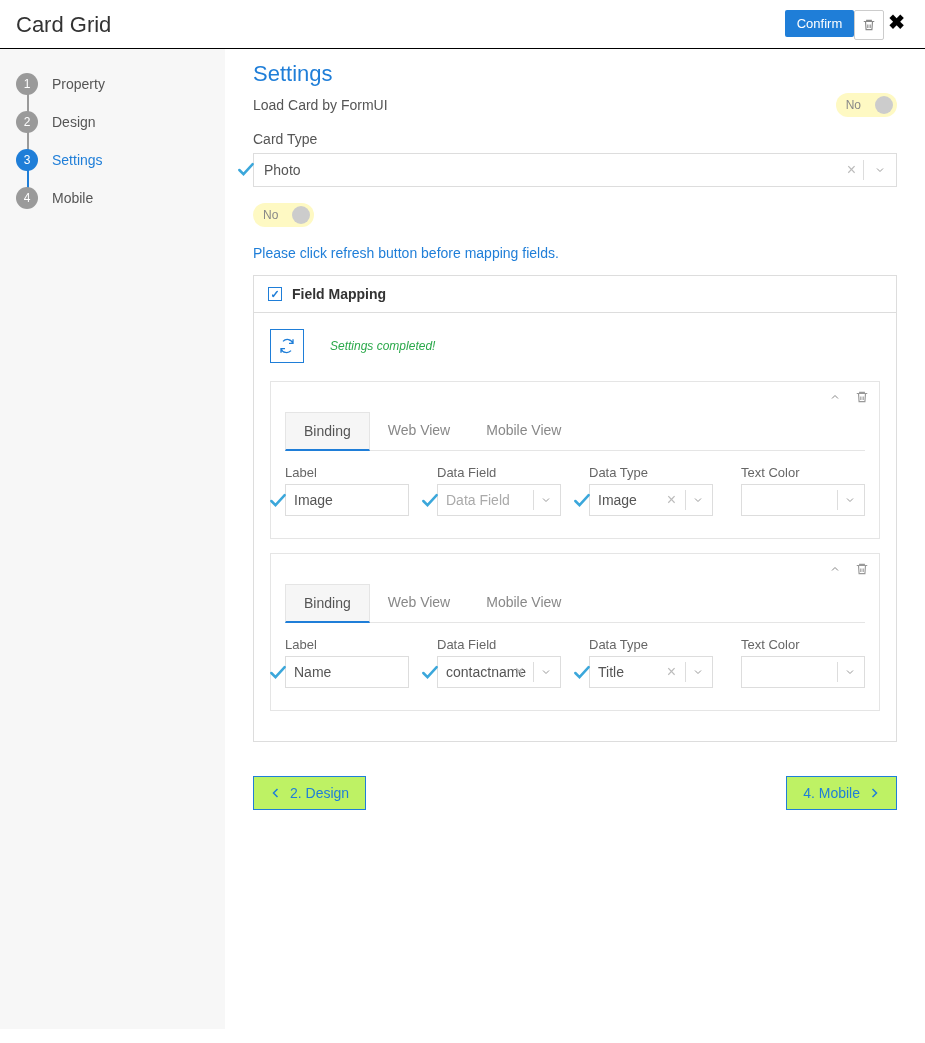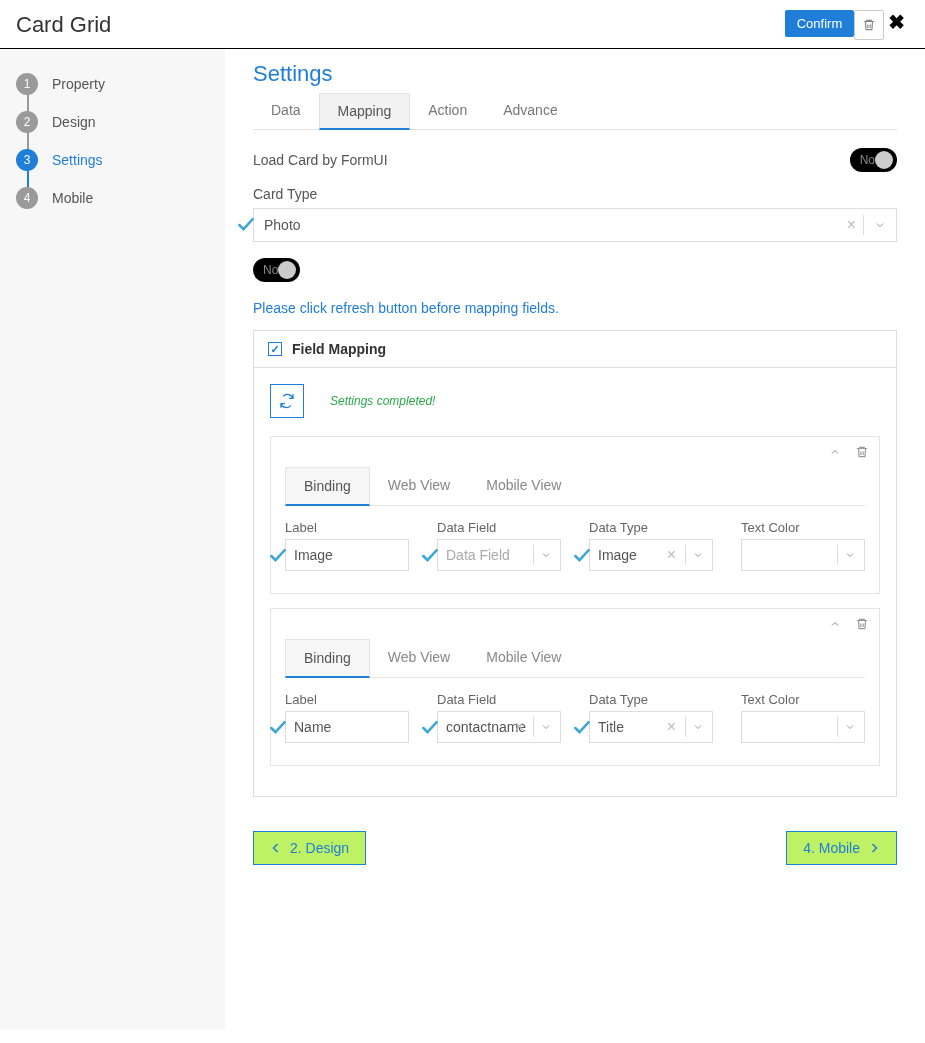--- a/index.html
+++ b/index.html
@@ -20,21 +20,21 @@
   .step-label { color: #555; font-size: 14px; }
   .steps::before { content: ""; position: absolute; left: 11px; top: 18px; bottom: 18px; width: 2px; background: #9a9a9a; z-index: 1; }
   .line-blue { position: absolute; left: 11px; width: 2px; background: #1f7ed8; z-index: 1; top: 95px; height: 38px; }
   .main { flex: 1; padding: 12px 28px 40px 28px; }
   .main h2 { font-size: 22px; color: #1f7ed8; font-weight: 400; margin-bottom: 6px; }
   .tabs { display: flex; border-bottom: 1px solid #e2e2e2; margin-bottom: 18px; }
   .tab { padding: 9px 18px; color: #777; cursor: pointer; font-size: 14px; }
   .tab.active { background: #f2f2f2; border: 1px solid #e2e2e2; border-bottom: 2px solid #1f7ed8; margin-bottom: -1px; color: #555; }
   .field-row { display: flex; align-items: center; justify-content: space-between; margin-bottom: 14px; }
   .field-row .lbl { color: #555; font-size: 14px; }
-  .toggle { display: inline-flex; align-items: center; background: #000000; border-radius: 14px; height: 24px; padding: 0 4px 0 10px; gap: 0; }
+  .toggle { display: inline-flex; align-items: center; background: #fef9c3; border-radius: 14px; height: 24px; padding: 0 4px 0 10px; gap: 14px; }
   .toggle span { font-size: 12px; color: #888; }
   .toggle .knob { width: 18px; height: 18px; border-radius: 50%; background: #ccc; }
   .section-label { color: #555; font-size: 14px; margin-bottom: 6px; }
   .select-box { position: relative; border: 1px solid #ddd; height: 34px; display: flex; align-items: center; padding: 0 64px 0 10px; color: #555; }
   .select-box .clear { position: absolute; right: 40px; top: 50%; transform: translateY(-50%); color: #bbb; font-size: 16px; cursor: pointer; }
   .select-box .divider { position: absolute; right: 32px; top: 6px; bottom: 6px; width: 1px; background: #ddd; }
   .select-box .caret { position: absolute; right: 10px; top: 50%; transform: translateY(-50%); color: #999; cursor: pointer; }
   .checkmark { position: absolute; left: -18px; top: 6px; }
   .info-text { color: #1f7ed8; font-size: 14px; margin: 18px 0 14px 0; }
   .panel { border: 1px solid #ddd; }
@@ -98,26 +98,20 @@
       <li class="step">
         <span class="step-num">4</span>
         <span class="step-label">Mobile</span>
       </li>
     </ul>
   </div>
 
   <div class="main">
     <h2>Settings</h2>
 
-    <div class="tabs">
-      <div class="tab">Data</div>
-      <div class="tab active">Mapping</div>
-      <div class="tab">Action</div>
-      <div class="tab">Advance</div>
-    </div>
 
     <div class="field-row">
       <span class="lbl">Load Card by FormUI</span>
       <div class="toggle">
         <span>No</span>
         <span class="knob"></span>
       </div>
     </div>
 
     <div class="sep">

